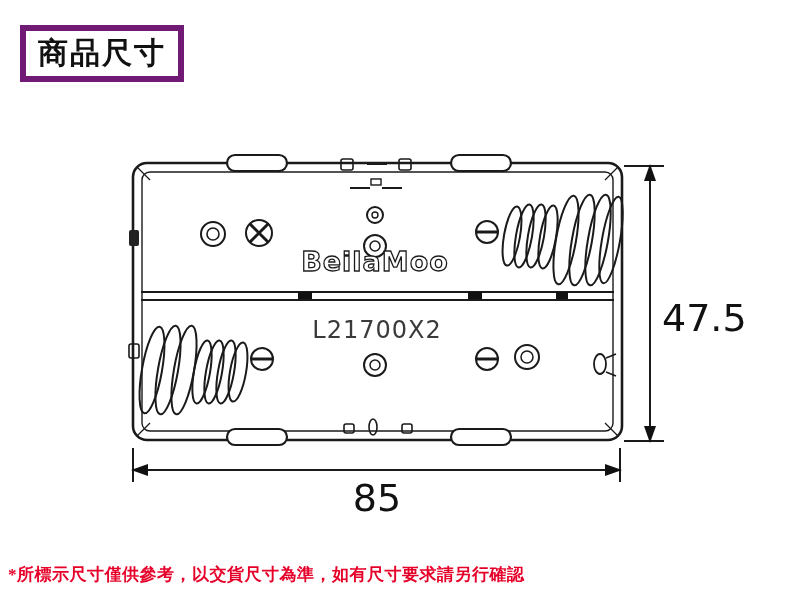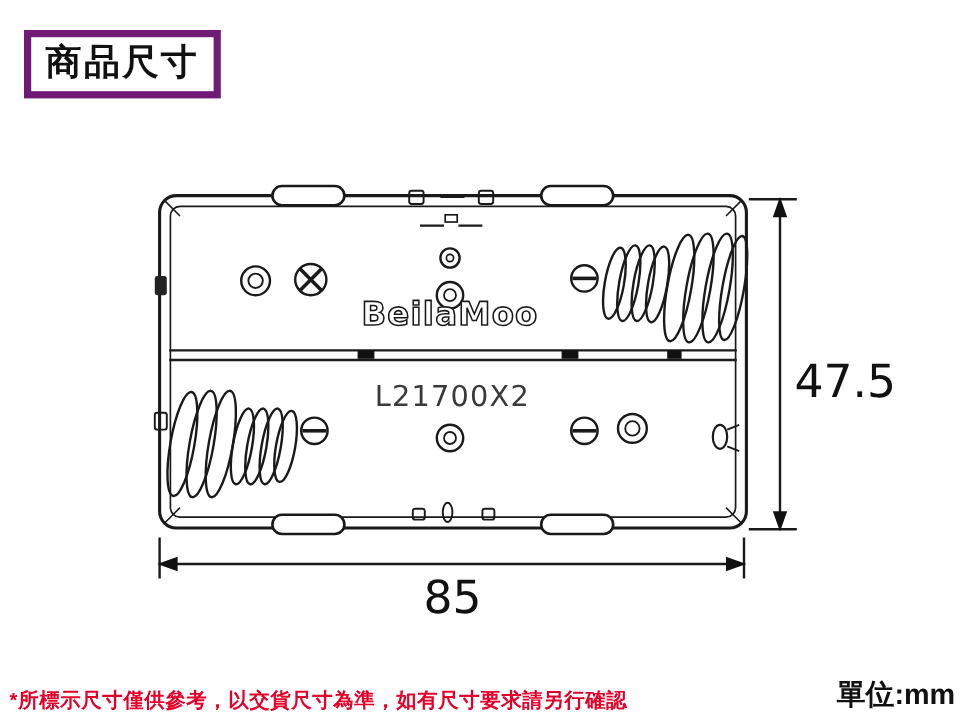--- a/index.html
+++ b/index.html
@@ -3,21 +3,21 @@
 <meta charset="utf-8">
 <style>
   html,body{margin:0;padding:0;background:#fff;}
   .page{position:relative;width:800px;height:600px;background:#fff;overflow:hidden;
         font-family:"Liberation Sans","DejaVu Sans",sans-serif;color:#111;}
   .title-box{position:absolute;left:20px;top:25px;border:6px solid #701a75;
              padding:5px 12px 7px 12px;font-size:30px;font-weight:600;letter-spacing:2px;
              line-height:1.1;background:#fff;}
   .diagram-svg{position:absolute;left:0;top:0;width:800px;height:600px;}
   .footer{position:absolute;left:8px;right:4px;top:563px;display:flex;
-          justify-content:space-between;align-items:flex-end;white-space:nowrap;}
+          justify-content:space-between;align-items:center;white-space:nowrap;font-family:Liberation Serif, serif;}
   .disclaimer{color:#e60029;font-size:17px;font-weight:600;letter-spacing:0.5px;}
   .unit{color:#111;font-size:24px;font-weight:600;margin-left:8px;}
   .line{stroke:#1a1a1a;fill:none;}
   .dimtext{font-family:"DejaVu Sans","Liberation Sans",sans-serif;fill:#111;}
 </style>
 </head>
 <body>
 
 <div class="page">
 
@@ -146,16 +146,15 @@
       <path class="line" stroke-width="2" d="M147 470 L606 470"></path>
       <polygon points="131,470 148,464 148,476" fill="#111"></polygon>
       <polygon points="622,470 605,464 605,476" fill="#111"></polygon>
       <text class="dimtext" x="377" y="511" font-size="38" text-anchor="middle">85</text>
     </g>
 
   </svg>
 
   <div class="footer">
     <span class="disclaimer">*所標示尺寸僅供參考，以交貨尺寸為準，如有尺寸要求請另行確認</span>
-    <span class="unit">單位:mm</span>
   </div>
 
 </div>
 
 </body></html>

